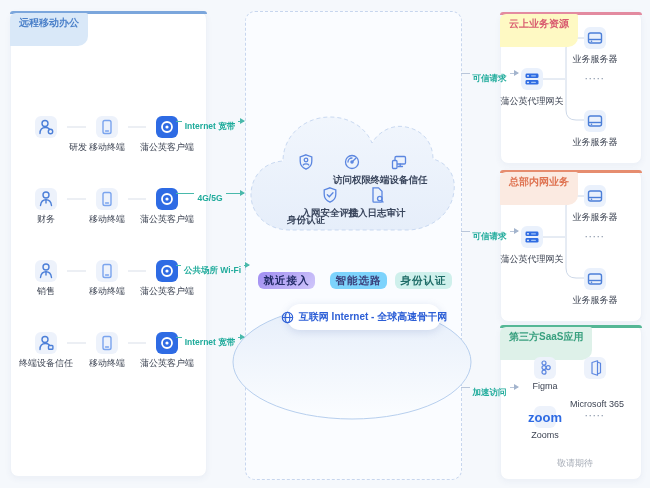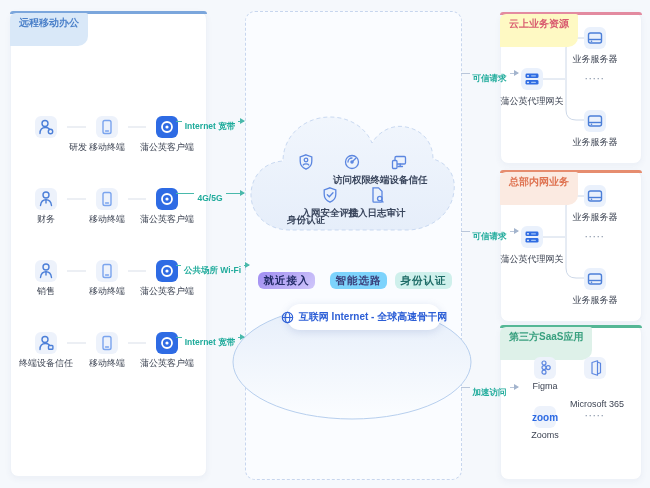--- a/index.html
+++ b/index.html
@@ -41,21 +41,21 @@
   
   .btn{position:absolute;width:57px;height:17px;border-radius:6px;font-size:10.5px;font-weight:bold;
        display:flex;align-items:center;justify-content:center;z-index:3;letter-spacing:1px;}
   .btn1{background:linear-gradient(135deg,#a18ef2 0%,#cfc6fa 100%);color:#222b66;}
   .btn2{background:#7dd3fc;color:#3a3f7a;}
   .btn3{background:#cff0ec;color:#1d6b66;}
   .pill{position:absolute;left:287px;top:304px;width:154px;height:26px;background:#fff;border-radius:14px;
         box-shadow:0 2px 8px rgba(70,100,170,.18);display:flex;align-items:center;justify-content:center;
         gap:5px;font-size:10px;font-weight:bold;color:#2c5ed6;z-index:3;white-space:nowrap;}
   .dots{position:absolute;font-size:9px;font-weight:bold;letter-spacing:1px;color:#97a2b3;z-index:3;}
-  .zoomword{font-size:10px;font-weight:bold;color:#2d6ae3;}
+  .zoomword{font-size:13px;font-weight:bold;color:#2d6ae3;}
   .footer-note{position:absolute;font-size:9px;color:#a8aeb8;z-index:3;text-align:center;}
 </style>
 </head>
 <body>
 
 <div class="stage">
 
   <div class="panel" style="left:10px;top:11px;width:195px;height:464px;">
     <div class="bar bar-blue"></div>
   </div>
@@ -367,14 +367,15 @@
         <path d="M8 5.5 L13.5 3.8 V18.2 L8 16.5 Z"></path>
         <path d="M13.5 5 L16.5 6.2 V15.8 L13.5 17"></path>
       </svg>
   </div>
   <div class="lbl" style="left:557px;top:399px;width:80px;">Microsoft 365</div>
   <div class="ic" style="left:534px;top:406px;">
     <span class="zoomword">zoom</span>
   </div>
   <div class="dots" style="left:580px;top:411px;width:30px;text-align:center;">·····</div>
   <div class="lbl" style="left:510px;top:430px;width:70px;">Zooms</div>
+  <div class="footer-note" style="left:525px;top:457px;width:100px;">敬请期待</div>
 
 </div>
 
 </body></html>

